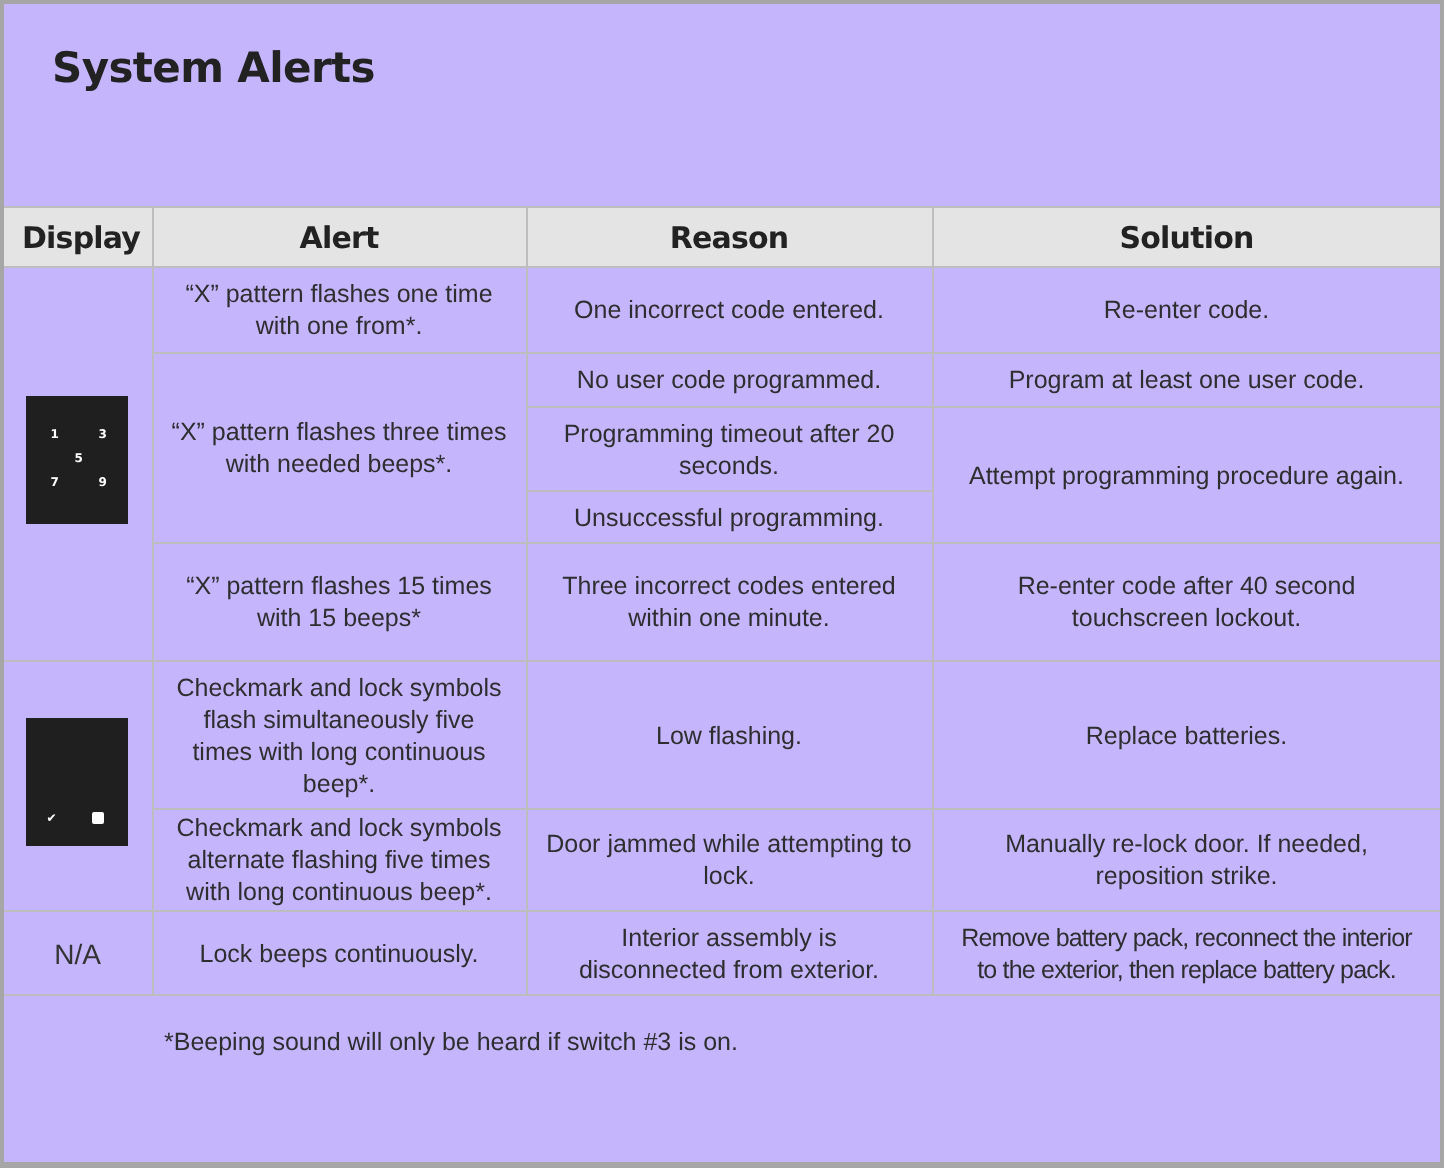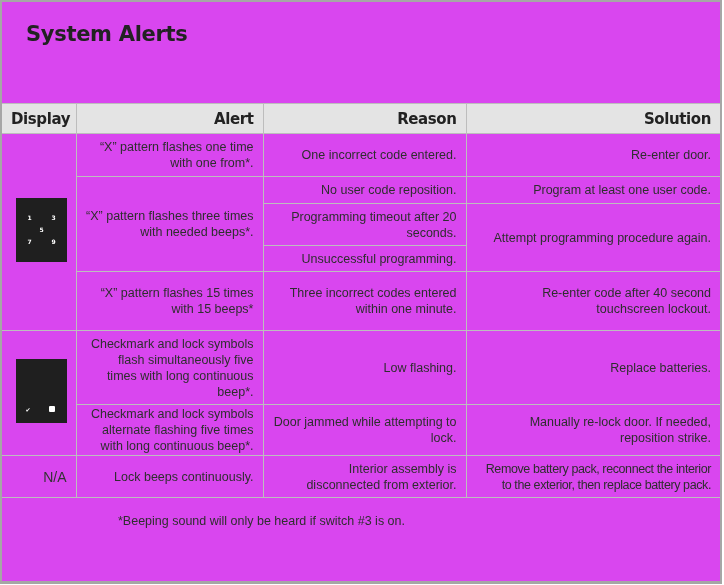--- a/index.html
+++ b/index.html
@@ -1,33 +1,33 @@
 <!DOCTYPE html>
 <html><head>
   <meta charset="utf-8">
   <style>
     * { box-sizing: border-box; margin: 0; padding: 0; }
     html, body { width: 724px; height: 585px; background: #ffffff; overflow: hidden; }
     body { font-family: "Liberation Sans", "DejaVu Sans", sans-serif; color: #2b2b2b; }
     .frame {
       position: absolute; left: 0; top: 0; width: 722px; height: 584px;
-      border: 2px solid #a6a6a6; border-bottom-width: 3px; background: #d946ef;
+      border: 2px solid #a6a6a6; border-bottom-width: 3px; background: #c4b5fd;
     }
     .title {
       position: absolute; left: 24px; top: 20px;
       font-family: "DejaVu Sans", sans-serif; font-weight: bold;
       font-size: 21px; color: #222; letter-spacing: -0.3px;
     }
     table.alerts {
       position: absolute; left: 0; top: 101px; width: 718px;
       border-collapse: collapse; table-layout: fixed;
       font-size: 12.5px; line-height: 16px; color: #2e2e2e;
     }
     table.alerts th, table.alerts td {
-      border: 1.5px solid #bdbdbd; vertical-align: middle; text-align: right;
+      border: 1.5px solid #bdbdbd; vertical-align: middle; text-align: center;
       padding: 0 9px;
     }
     table.alerts th {
       background: #e4e4e4; font-family: "DejaVu Sans", sans-serif;
       font-weight: bold; font-size: 15px; height: 30px; color: #222;
       letter-spacing: -0.4px;
     }
     table.alerts tr > :first-child { border-left: none; }
     table.alerts tr > :last-child { border-right: none; }
     th.c-display { padding: 0 7px; }
@@ -36,21 +36,21 @@
       display: inline-block; position: relative; width: 51px; height: 64px;
       background: #1f1f1f;
     }
     .keypad span {
       position: absolute; color: #fff; font-size: 6px; font-weight: bold;
       font-family: "DejaVu Sans", sans-serif; line-height: 6px;
     }
     .na { font-size: 14px; color: #333; }
     .footnote {
       position: absolute; left: 80px; top: 512px;
-      font-size: 12.5px; color: #2e2e2e; margin-left: 36px;
+      font-size: 12.5px; color: #2e2e2e;
     }
     .sym { position: absolute; color: #fff; font-size: 7px; line-height: 7px; }
   </style>
 </head>
 <body>
 
 <div class="frame">
   <div class="title">System Alerts</div>
 
   <table class="alerts">
@@ -75,25 +75,25 @@
           <div class="keypad">
             <span style="left:12px;top:17px">1</span>
             <span style="left:36px;top:17px">3</span>
             <span style="left:24px;top:29px">5</span>
             <span style="left:12px;top:41px">7</span>
             <span style="left:36px;top:41px">9</span>
           </div>
         </td>
         <td>“X” pattern flashes one time with one from*.</td>
         <td>One incorrect code entered.</td>
-        <td>Re-enter door.</td>
+        <td>Re-enter code.</td>
       </tr>
       <tr style="height:27px">
         <td rowspan="3">“X” pattern flashes three times with needed beeps*.</td>
-        <td>No user code  reposition.</td>
+        <td>No user code  programmed.</td>
         <td>Program at least one user code.</td>
       </tr>
       <tr style="height:42px">
         <td>Programming timeout after 20 seconds.</td>
         <td rowspan="2">Attempt programming procedure again.</td>
       </tr>
       <tr style="height:26px">
         <td>Unsuccessful programming.</td>
       </tr>
       <tr style="height:59px">

